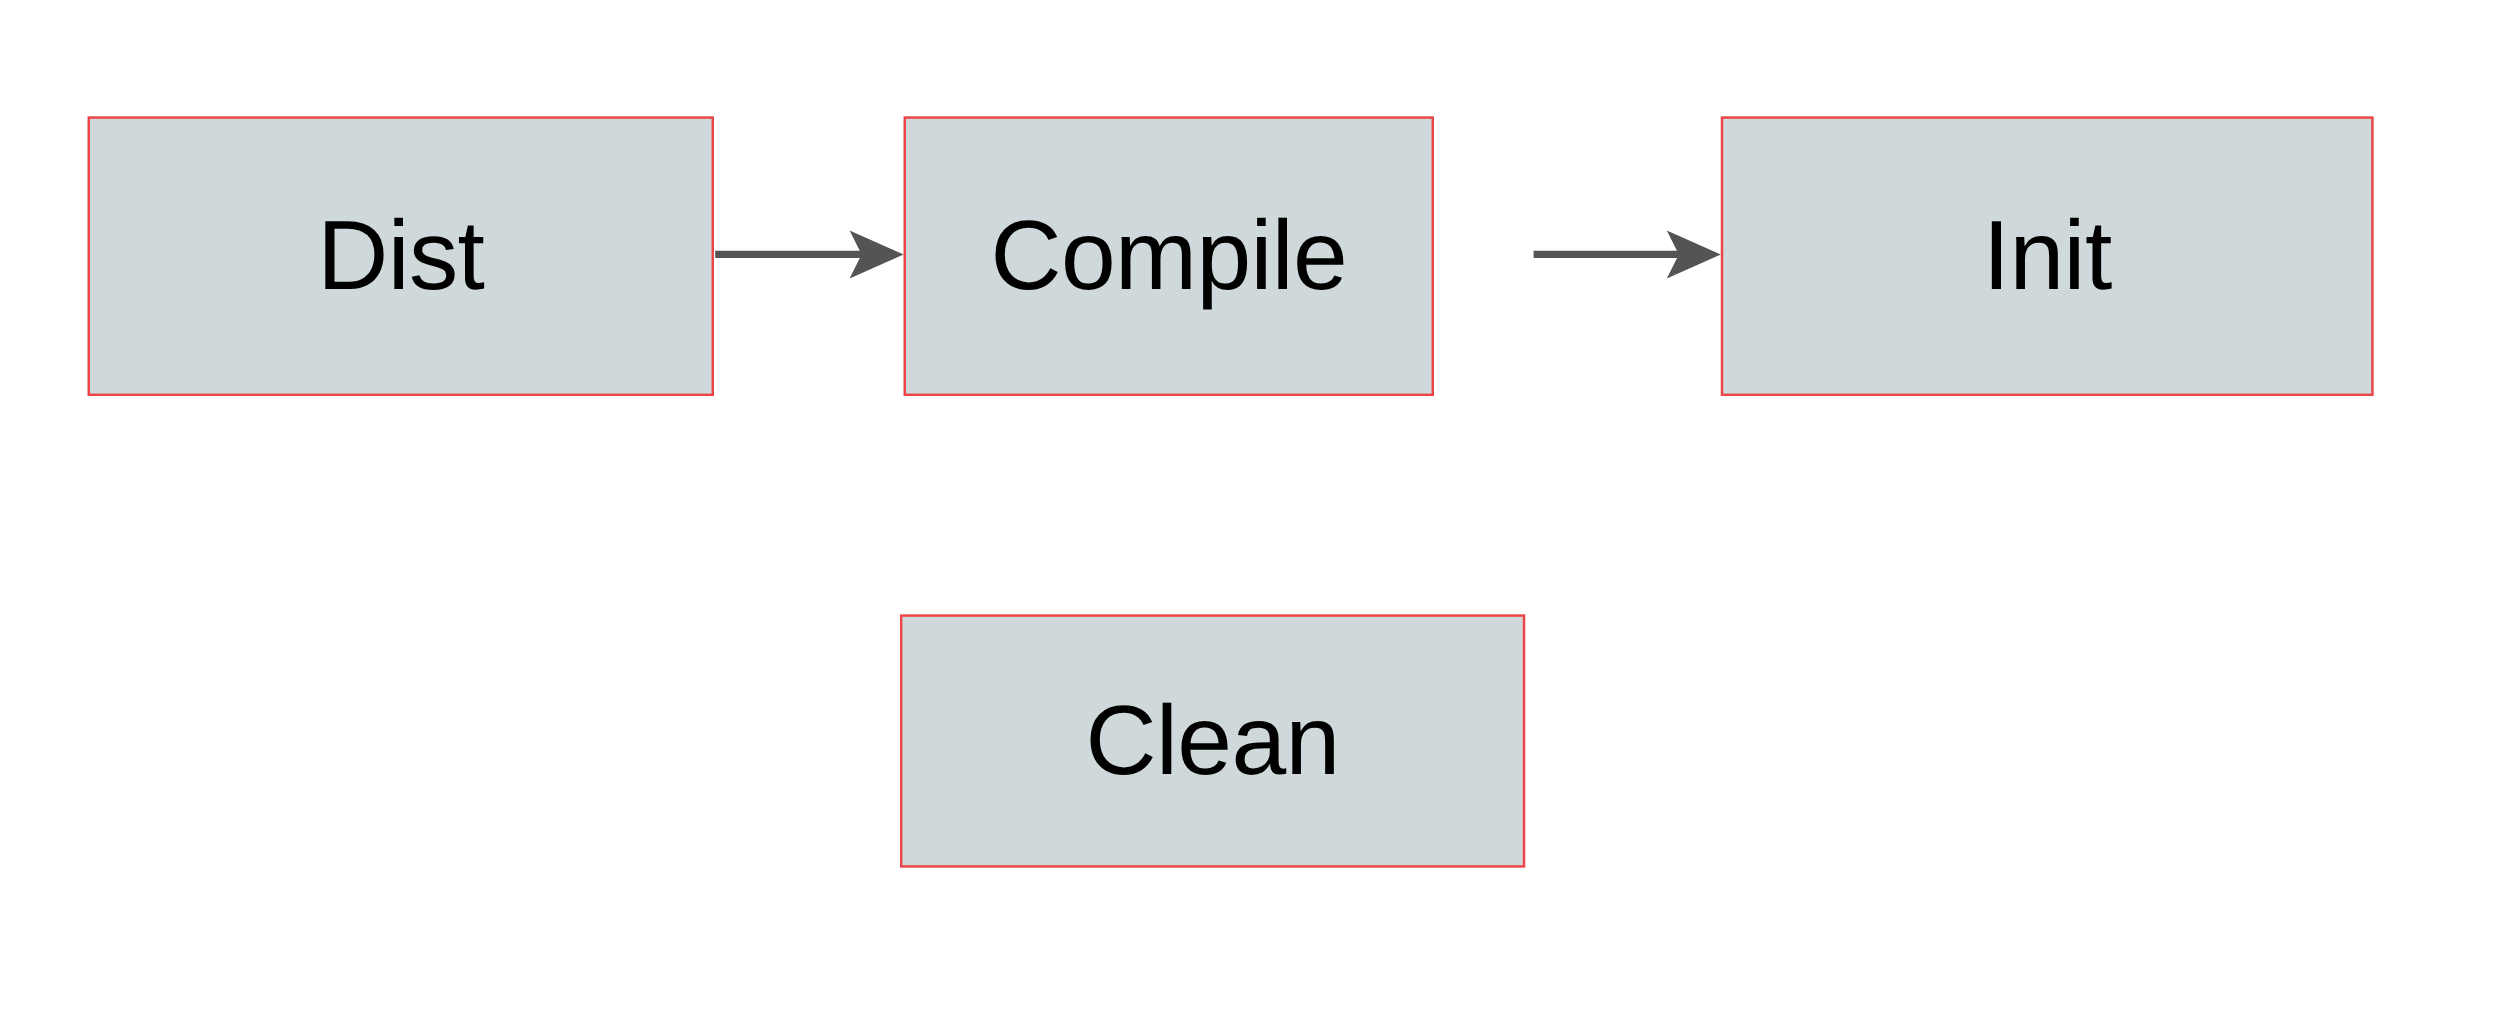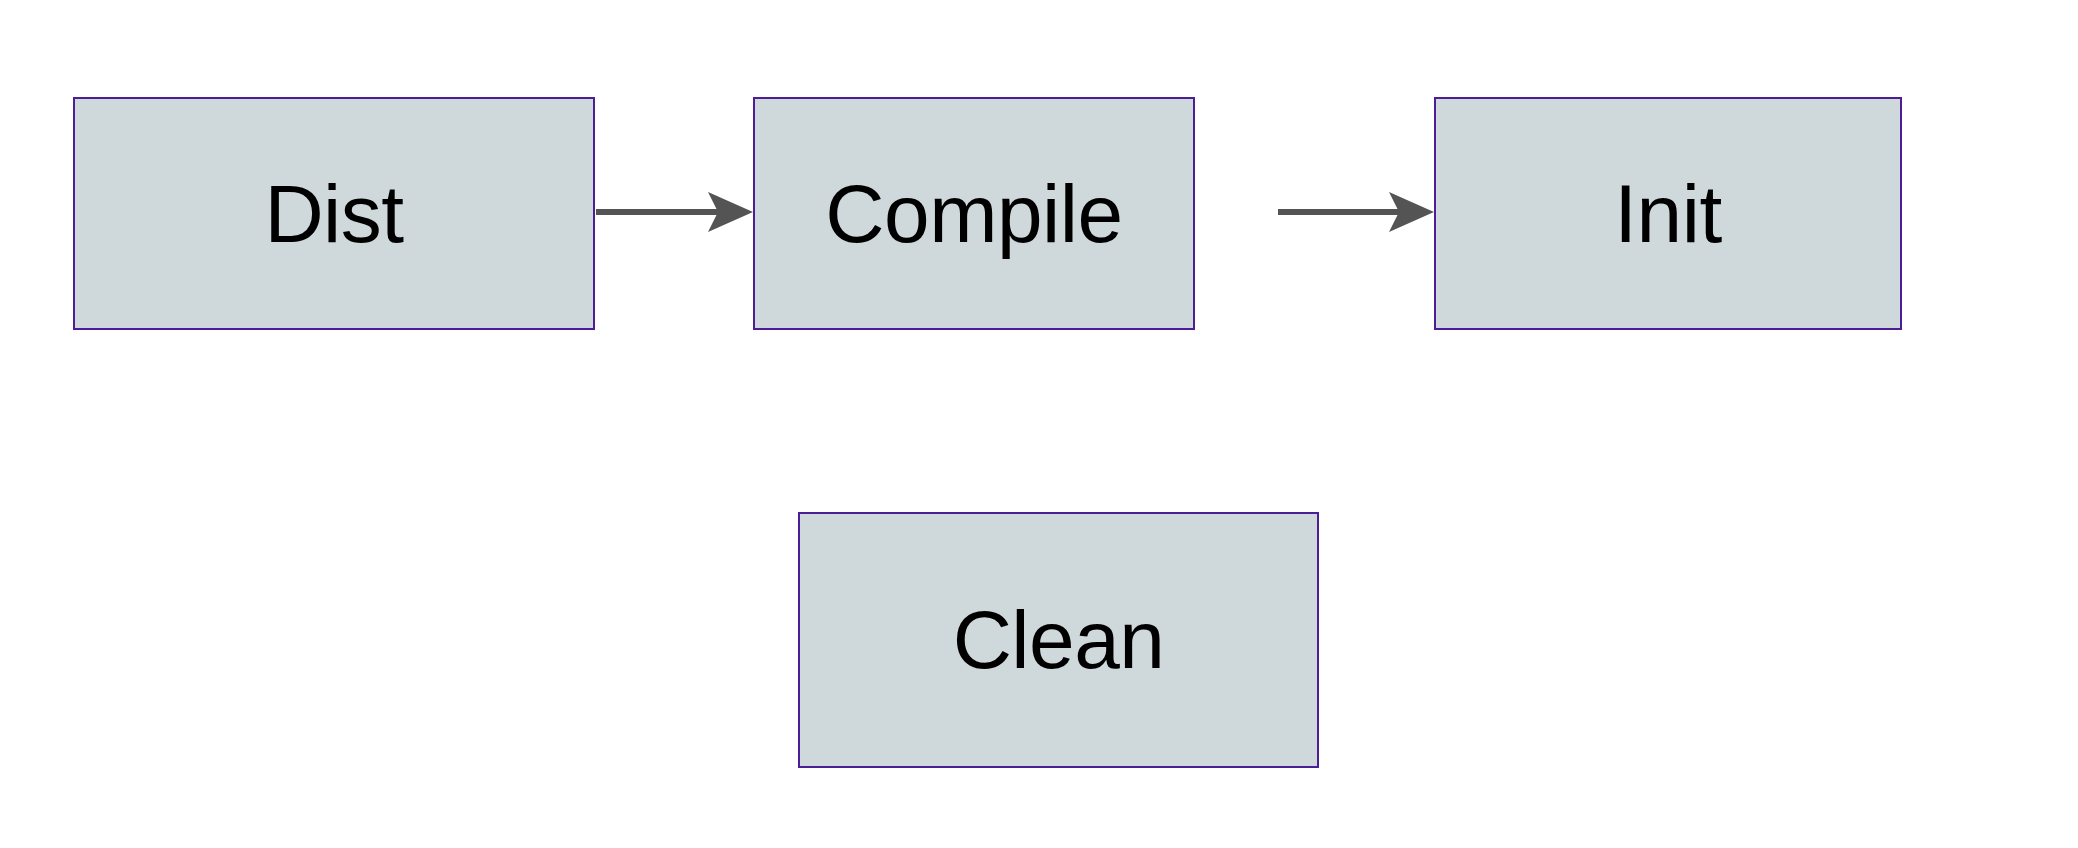--- a/index.html
+++ b/index.html
@@ -13,21 +13,21 @@
     width: 2078px;
     height: 848px;
     background: #ffffff;
     overflow: hidden;
     font-family: "Liberation Sans", sans-serif;
   }
   .node {
     position: absolute;
     box-sizing: border-box;
     background: #cfd8db;
-    border: 2px solid #4c1d95;
+    border: 2px solid #ef4444;
     display: flex;
     align-items: center;
     justify-content: center;
   }
   .node-label {
     font-family: "Liberation Sans", sans-serif;
     font-size: 82px;
     font-weight: 400;
     line-height: 1;
     color: #000000;
@@ -50,25 +50,25 @@
 <div id="canvas">
 
   <div class="node" id="node-dist" style="left:73px; top:97px; width:522px; height:233px;">
     <span class="node-label">Dist</span>
   </div>
 
   <div class="node" id="node-compile" style="left:753px; top:97px; width:442px; height:233px;">
     <span class="node-label">Compile</span>
   </div>
 
-  <div class="node" id="node-init" style="left:1434px; top:97px; width:468px; height:233px;">
+  <div class="node" id="node-init" style="left:1434px; top:97px; width:544px; height:233px;">
     <span class="node-label">Init</span>
   </div>
 
-  <div class="node" id="node-clean" style="left:798px; top:512px; width:521px; height:256px;">
+  <div class="node" id="node-clean" style="left:750px; top:512px; width:521px; height:211px;">
     <span class="node-label">Clean</span>
   </div>
 
   <div class="edge" id="edge-dist-compile" style="left:596px; top:182px; width:157px; height:60px;">
     <svg width="157" height="60" viewBox="0 0 157 60">
       <line x1="0" y1="30" x2="132" y2="30" stroke="#545454" stroke-width="6"></line>
       <path d="M 157 30 L 112 10 L 122 30 L 112 50 Z" fill="#545454"></path>
     </svg>
   </div>
 

